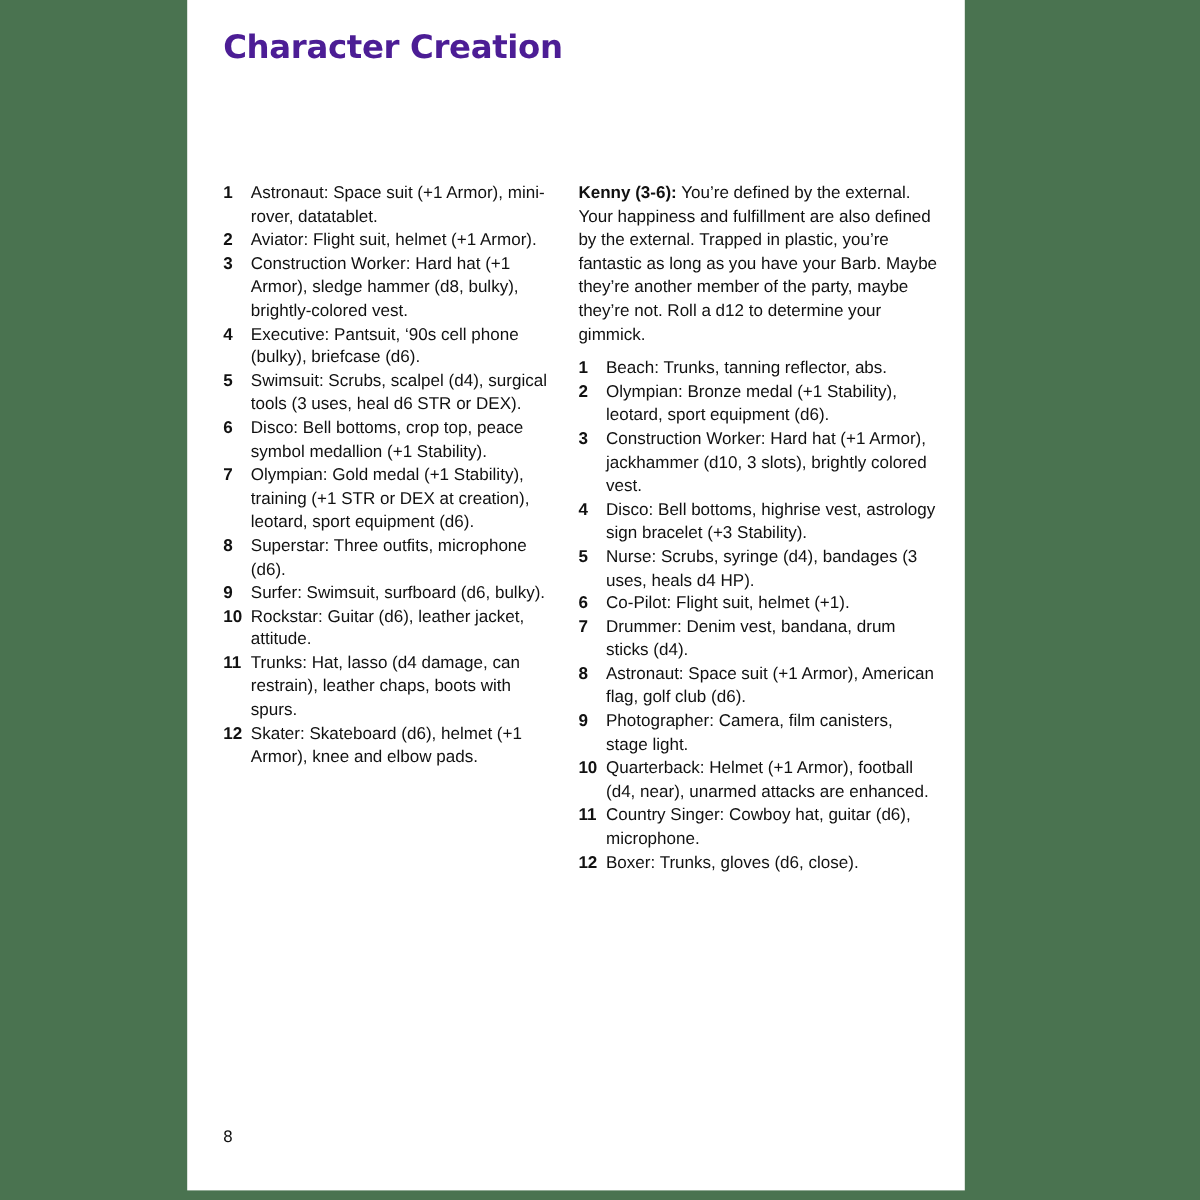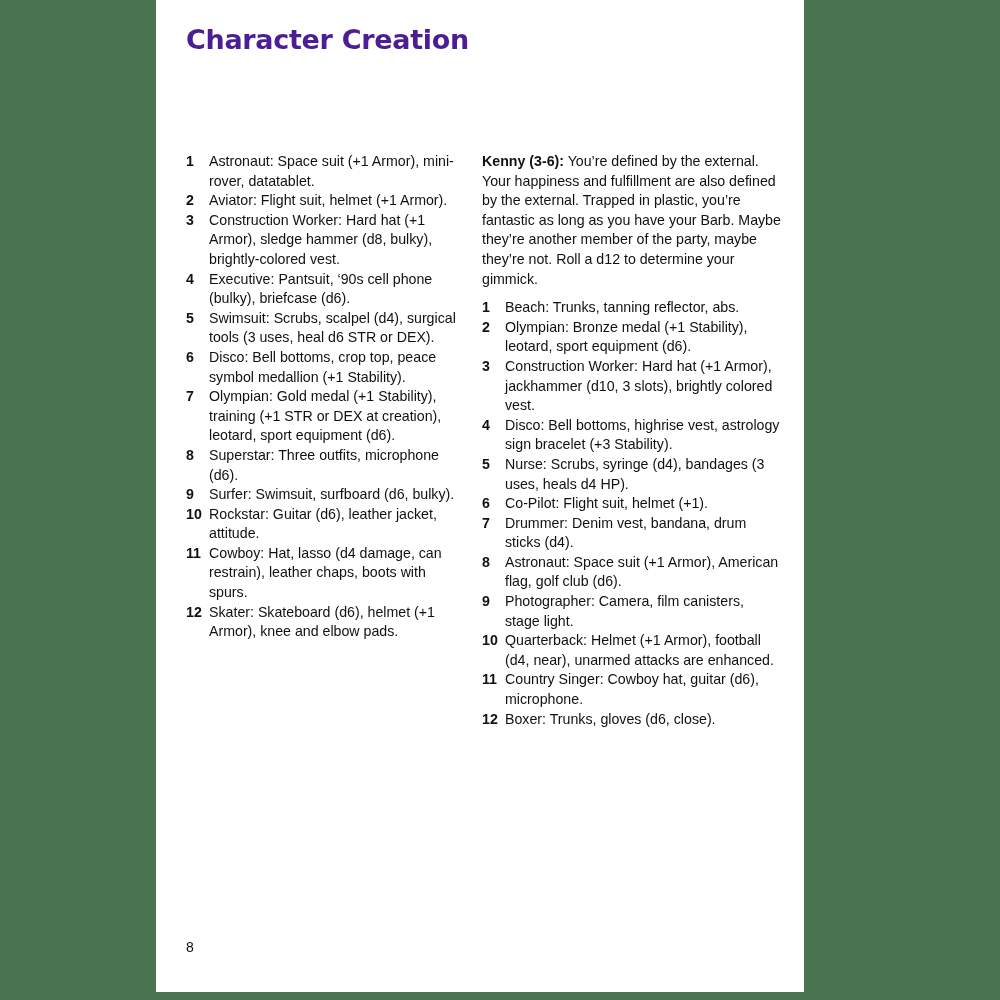--- a/index.html
+++ b/index.html
@@ -109,21 +109,21 @@
       <li><span class="num">1</span><span class="name">Astronaut:</span><span> Space suit (+1 Armor), mini-rover, datatablet.</span></li>
       <li><span class="num">2</span><span class="name">Aviator:</span><span> Flight suit, helmet (+1 Armor).</span></li>
       <li><span class="num">3</span><span class="name">Construction Worker:</span><span> Hard hat (+1 Armor), sledge hammer (d8, bulky), brightly-colored vest.</span></li>
       <li><span class="num">4</span><span class="name">Executive:</span><span> Pantsuit, ‘90s cell phone (bulky), briefcase (d6).</span></li>
       <li><span class="num">5</span><span class="name">Swimsuit:</span><span> Scrubs, scalpel (d4), surgical tools (3 uses, heal d6 STR or DEX).</span></li>
       <li><span class="num">6</span><span class="name">Disco:</span><span> Bell bottoms, crop top, peace symbol medallion (+1 Stability).</span></li>
       <li><span class="num">7</span><span class="name">Olympian:</span><span> Gold medal (+1 Stability), training (+1 STR or DEX at creation), leotard, sport equipment (d6).</span></li>
       <li><span class="num">8</span><span class="name">Superstar:</span><span> Three outfits, microphone (d6).</span></li>
       <li><span class="num">9</span><span class="name">Surfer:</span><span> Swimsuit, surfboard (d6, bulky).</span></li>
       <li><span class="num">10</span><span class="name">Rockstar:</span><span> Guitar (d6), leather jacket, attitude.</span></li>
-      <li><span class="num">11</span><span class="name">Cowboy:</span><span> Hat, lasso (d4 damage, can restrain), leather chaps, boots with spurs.</span></li>
+      <li><span class="num">11</span><span class="name">Trunks:</span><span> Hat, lasso (d4 damage, can restrain), leather chaps, boots with spurs.</span></li>
       <li><span class="num">12</span><span class="name">Skater:</span><span> Skateboard (d6), helmet (+1 Armor), knee and elbow pads.</span></li>
     </ol>
   </div>
 
   <div class="col right">
     <p class="intro"><b>Kenny (3-6):</b><span> You’re defined by the external. Your happiness and fulfillment are also defined by the external.  Trapped in plastic, you’re fantastic as long as you have your Barb. Maybe they’re another member of the party, maybe they’re not. Roll a d12 to determine your gimmick.</span></p>
     <ol class="gimmicks">
       <li><span class="num">1</span><span class="name">Beach:</span><span> Trunks, tanning reflector, abs.</span></li>
       <li><span class="num">2</span><span class="name">Olympian:</span><span> Bronze medal (+1 Stability), leotard, sport equipment (d6).</span></li>
       <li><span class="num">3</span><span class="name">Construction Worker:</span><span> Hard hat (+1 Armor), jackhammer (d10, 3 slots), brightly colored vest.</span></li>

